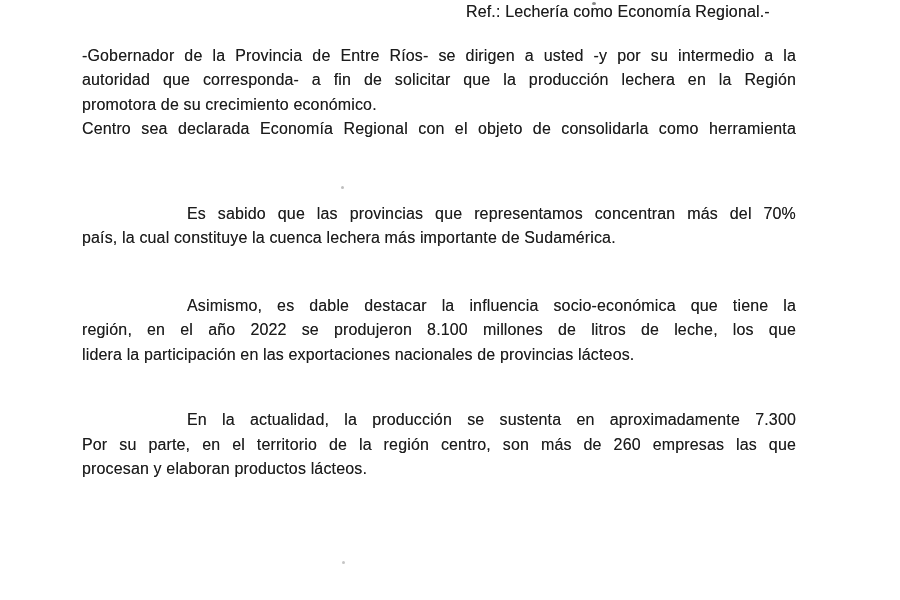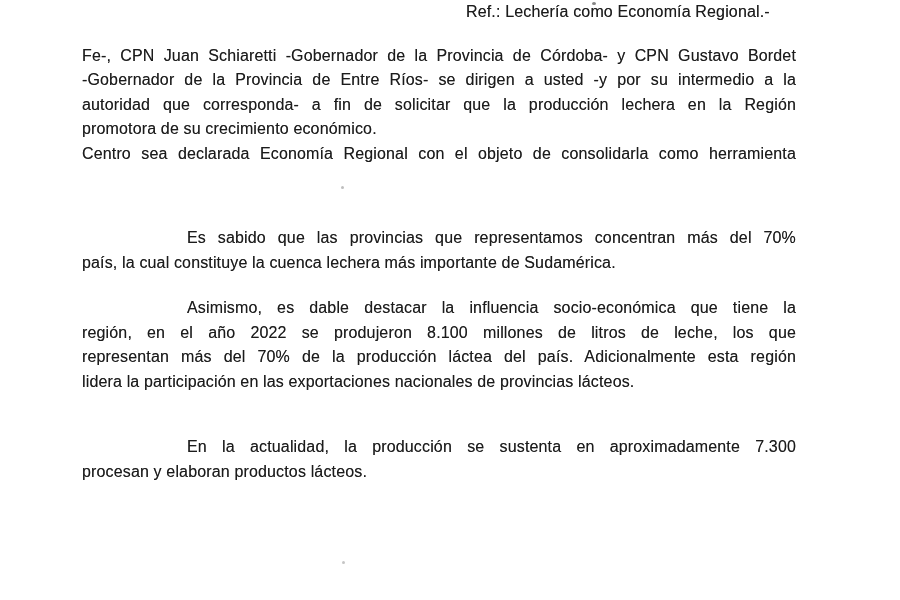--- a/index.html
+++ b/index.html
@@ -26,21 +26,21 @@
     letter-spacing: 0.15px;
     text-shadow: 0 0 0.4px rgba(20, 20, 20, 0.55);
   }
   .ref-line {
     margin: 0 0 0 384px;
     white-space: nowrap;
   }
   .para { margin: 0; }
   .para-0 { margin-top: 19px; }
   .para-1 { margin-top: 60px; }
-  .para-2 { margin-top: 21px; }
+  .para-2 { margin-top: 43px; }
   .para-3 { margin-top: 41px; }
   .line {
     text-align: justify;
     text-align-last: justify;
   }
   .line.first { padding-left: 105px; }
   .line.last { text-align-last: left; }
   .speck {
     position: absolute;
     background: #6f6f6f;
@@ -51,38 +51,37 @@
   .s3 { left: 342px; top: 561px; width: 3px; height: 3px; opacity: 0.40; }
 </style>
 </head>
 <body>
 
 <div class="page">
   <div class="ref-line">Ref.: Lechería como Economía Regional.-</div>
 
   <div class="body-text" id="paragraphs">
       <div class="para para-0">
-        <div class="line">Fe-, CPN Juan Schiaretti -Gobernador de la Provincia de Córdoba- y CPN Gustavo Bordet</div>
         <div class="line">-Gobernador de la Provincia de Entre Ríos- se dirigen a usted -y por su intermedio a la</div>
         <div class="line">autoridad que corresponda- a fin de solicitar que la producción lechera en la Región</div>
         <div class="line last">promotora de su crecimiento económico.</div>
         <div class="line">Centro sea declarada Economía Regional con el objeto de consolidarla como herramienta</div>
       </div>
       <div class="para para-1">
         <div class="line first">Es sabido que las provincias que representamos concentran más del 70%</div>
         <div class="line last">país, la cual constituye la cuenca lechera más importante de Sudamérica.</div>
       </div>
       <div class="para para-2">
         <div class="line first">Asimismo, es dable destacar la influencia socio-económica que tiene la</div>
         <div class="line">región, en el año 2022 se produjeron 8.100 millones de litros de leche, los que</div>
-        <div class="line">representan más del 70% de la producción láctea del país. Adicionalmente esta región</div>
         <div class="line last">lidera la participación en las exportaciones nacionales de provincias lácteos.</div>
       </div>
       <div class="para para-3">
         <div class="line first">En la actualidad, la producción se sustenta en aproximadamente 7.300</div>
+        <div class="line">Por su parte, en el territorio de la región centro, son más de 260 empresas las que</div>
         <div class="line last">procesan y elaboran productos lácteos.</div>
       </div>
     </div>
 
   <div class="speck s1"></div>
   <div class="speck s2"></div>
   <div class="speck s3"></div>
 </div>
 
 </body></html>

